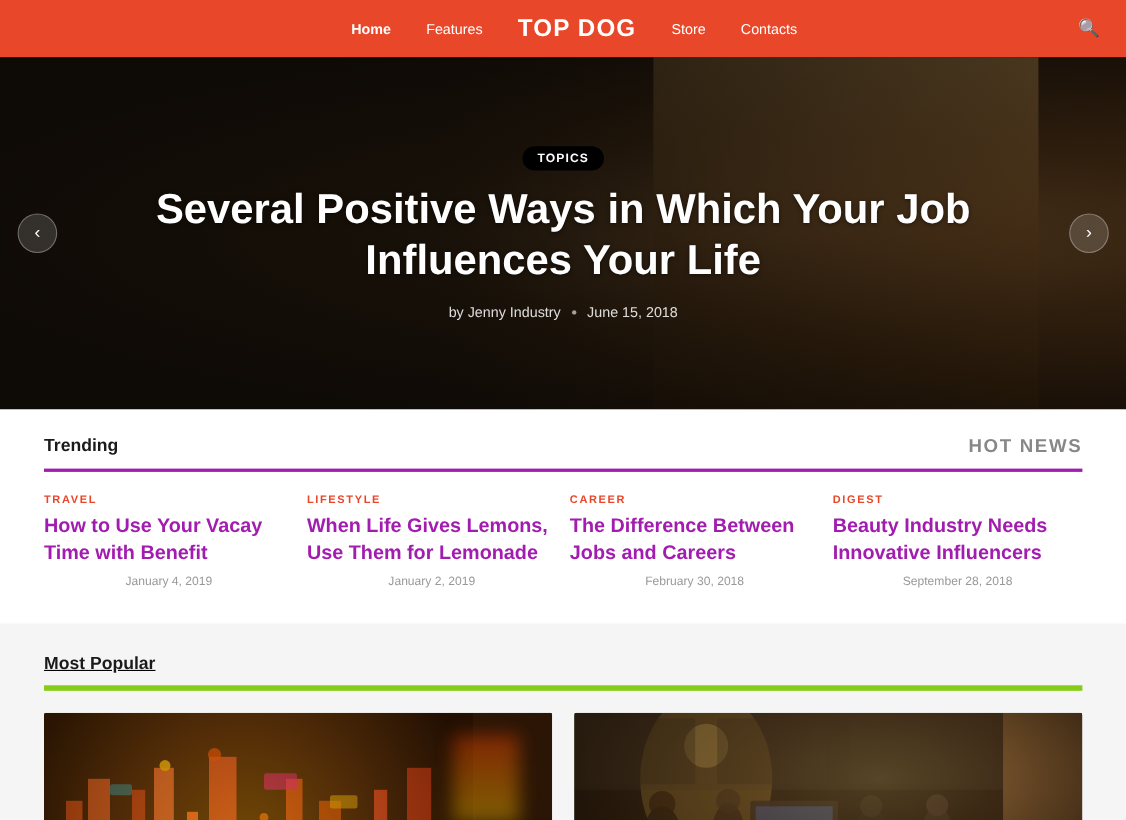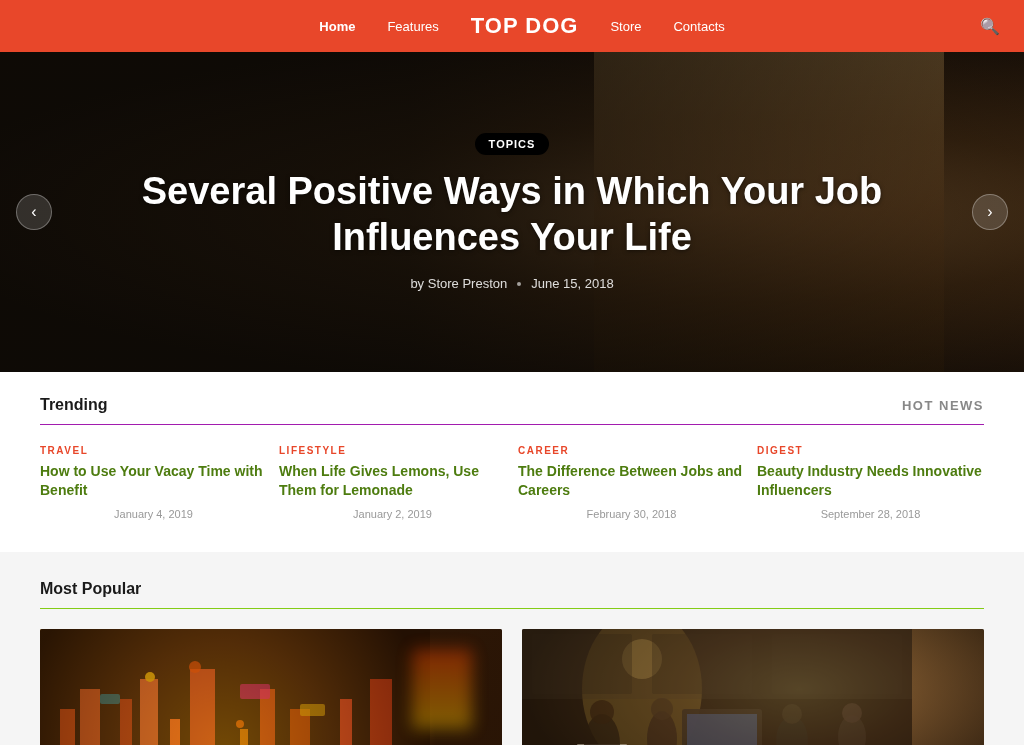--- a/index.html
+++ b/index.html
@@ -146,32 +146,32 @@
     
     .section-trending {
       background: #fff;
       padding: 24px 40px 32px;
     }
     .section-header {
       display: flex;
       align-items: center;
       justify-content: space-between;
       margin-bottom: 20px;
-      border-bottom: 1px solid #a21caf;
+      border-bottom: 3px solid #a21caf;
       padding-bottom: 10px;
     }
     .section-title {
       font-family: Arial Black, sans-serif;
       font-size: 16px;
       font-weight: 900;
       color: #1a1a1a;
     }
     .hot-news-label {
       font-family: Arial, sans-serif;
-      font-size: 13px;
+      font-size: 17px;
       font-weight: 700;
       letter-spacing: 1.5px;
       color: #888;
       text-transform: uppercase;
     }
     .trending-grid {
       display: grid;
       grid-template-columns: repeat(4, 1fr);
       gap: 12px;
     }
@@ -183,44 +183,45 @@
       font-family: Arial, sans-serif;
       font-size: 10px;
       font-weight: 700;
       letter-spacing: 1.5px;
       text-transform: uppercase;
       color: #e8472a;
       margin-bottom: 6px;
     }
     .card-title {
       font-family: Arial Black, sans-serif;
-      font-size: 14px;
+      font-size: 18px;
       font-weight: 900;
-      color: #4d7c0f;
+      color: #a21caf;
       line-height: 1.35;
       margin-bottom: 8px;
     }
     .card-date {
       font-family: Arial, sans-serif;
       font-size: 11px;
       color: #999;
       text-align: center;
     }
 
     
     .section-popular {
       background: #f5f5f5;
       padding: 28px 40px;
     }
     .popular-header {
       display: flex;
       align-items: center;
       margin-bottom: 20px;
-      border-bottom: 1px solid #84cc16;
+      border-bottom: 5px solid #84cc16;
       padding-bottom: 10px;
+      text-decoration: underline;
     }
     .popular-title {
       font-family: Arial Black, sans-serif;
       font-size: 16px;
       font-weight: 900;
       color: #1a1a1a;
     }
     .popular-grid {
       display: grid;
       grid-template-columns: 1fr 1fr;
@@ -299,21 +300,21 @@
   <div class="hero-bg"></div>
 
   <button class="hero-arrow left">
     <span>‹</span>
   </button>
 
   <div class="hero-content">
     <span class="hero-topics-badge">TOPICS</span>
     <h1 class="hero-title">Several Positive Ways in Which Your Job Influences Your Life</h1>
     <div class="hero-meta">
-      <span>by Store Preston</span>
+      <span>by Jenny Industry</span>
       <span class="hero-meta-dot"></span>
       <span>June 15, 2018</span>
     </div>
   </div>
 
   <button class="hero-arrow right">
     <span>›</span>
   </button>
 </section>
 

